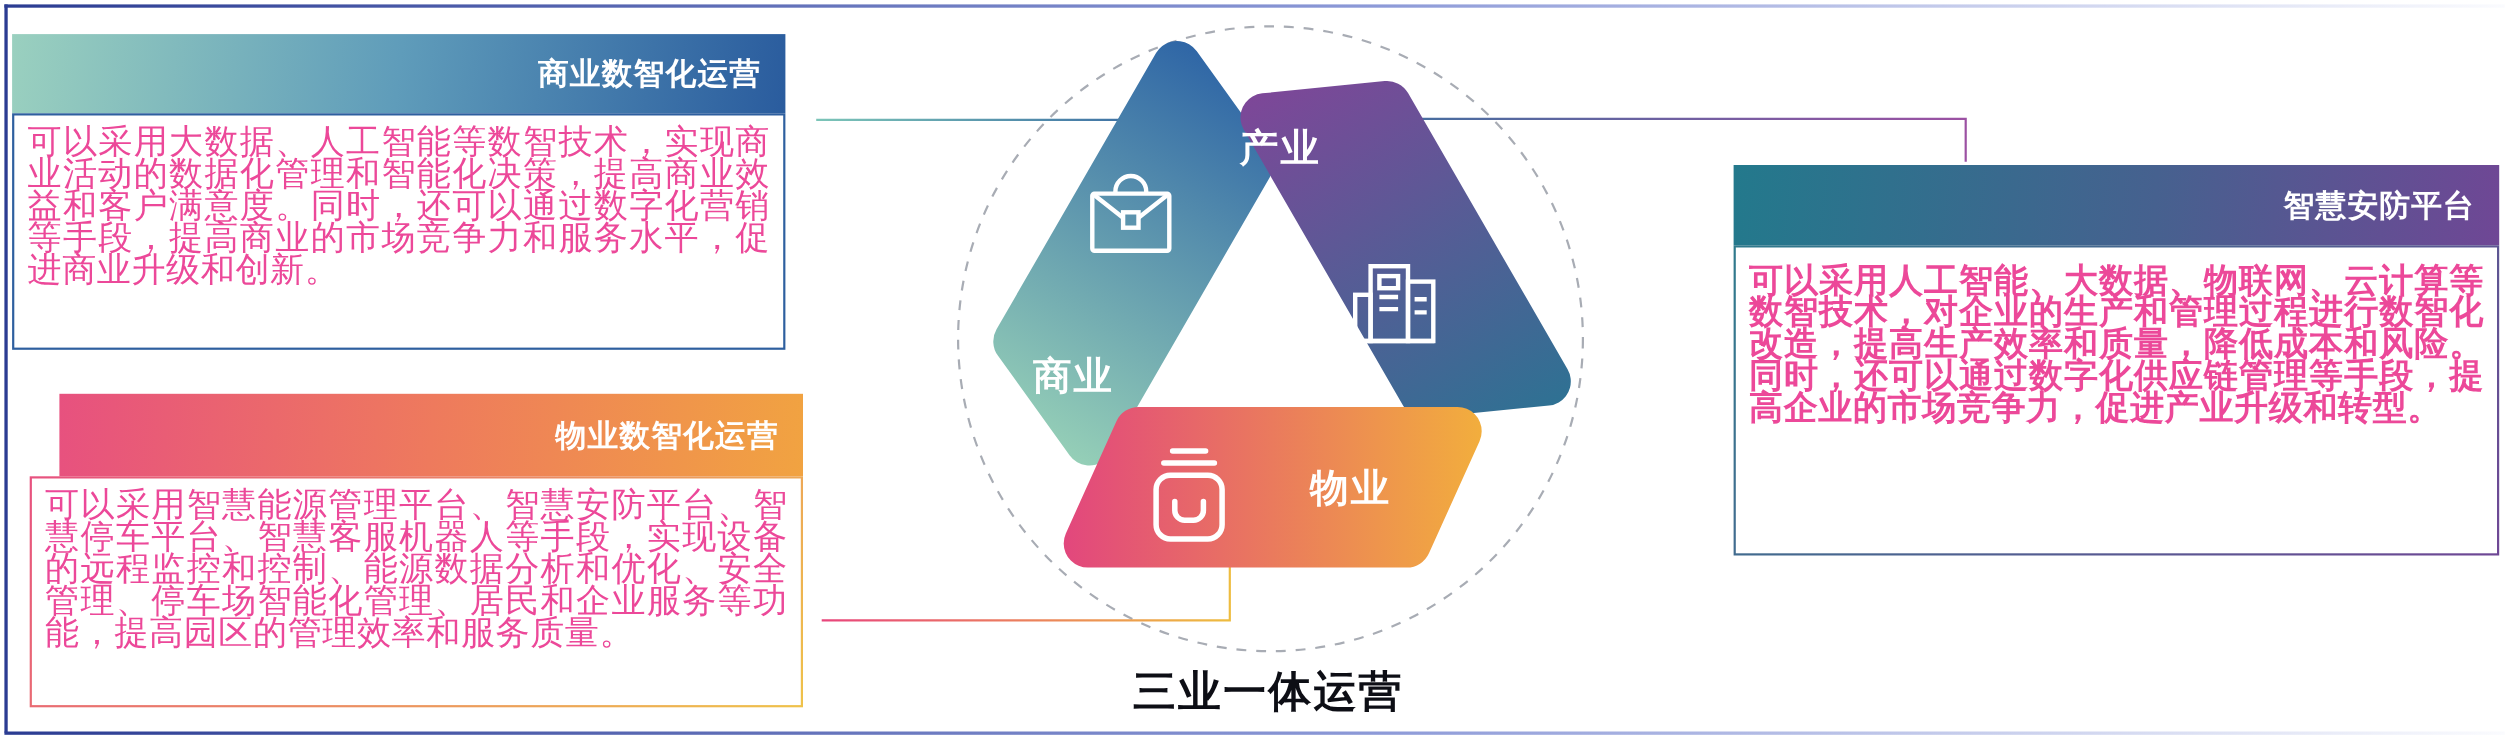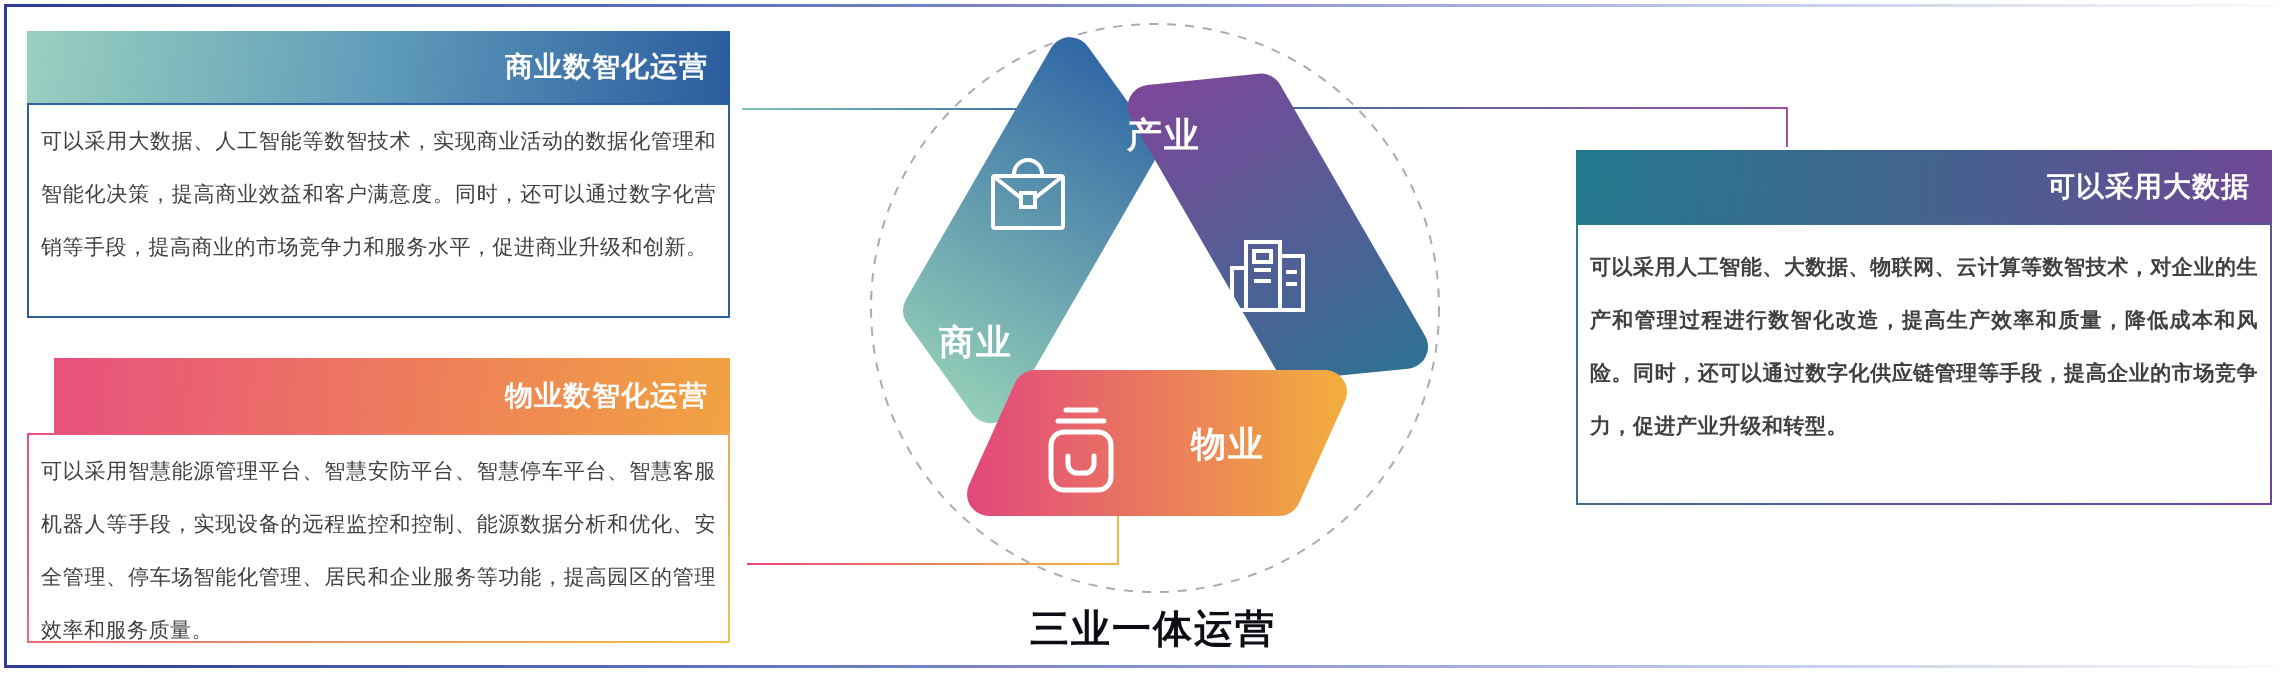--- a/index.html
+++ b/index.html
@@ -13,24 +13,24 @@
   .frame-bottom{position:absolute;left:4px;top:665px;width:2273px;height:3px;
     background:linear-gradient(to right,#2b3c92 0%,#8d9ad8 55%,rgba(215,221,246,0.12) 100%);}
   svg.diagram{position:absolute;left:0;top:0;}
   
   .card{position:absolute;z-index:2;}
   .card-header{display:flex;align-items:center;justify-content:flex-end;
     padding-right:22px;box-sizing:border-box;}
   .card-title{color:#fff;font-weight:bold;font-size:28px;letter-spacing:1px;}
   .card-border{padding:2px;box-sizing:border-box;}
   .card-body{background:#fff;width:100%;height:100%;box-sizing:border-box;}
-  .card-body p{margin:0;font-size:21px;line-height:53px;color:#404040;
+  .card-body p{margin:0;font-size:31px;line-height:29px;color:#ec4899;
     text-align:justify;letter-spacing:0.5px;}
   
-  .card-shangye{left:27px;top:31px;width:703px;}
+  .card-shangye{left:11px;top:31px;width:703px;}
   .hdr-shangye{height:72px;background:linear-gradient(97deg,#9ad0bf 0%,#5f9cba 50%,#2a5c9e 100%);}
   .bd-shangye{background:#2e5f9f;height:215px;}
   .card-shangye p{padding:10px 12px 0 12px;}
   
   .card-wuye{left:27px;top:358px;width:703px;}
   .hdr-wuye{height:75px;background:linear-gradient(95deg,#e7517f 0%,#ee7a5d 50%,#f1a341 100%);margin-left:27px;}
   .bd-wuye{background:linear-gradient(135deg,#e7517f 0%,#efc24a 100%);height:210px;}
   .card-wuye p{padding:10px 12px 0 12px;}
   
   .card-chanye{left:1576px;top:150px;width:696px;}
@@ -149,21 +149,21 @@
     </div>
     <div class="card-border bd-wuye">
       <div class="card-body">
         <p>可以采用智慧能源管理平台、智慧安防平台、智慧停车平台、智慧客服机器人等手段，实现设备的远程监控和控制、能源数据分析和优化、安全管理、停车场智能化管理、居民和企业服务等功能，提高园区的管理效率和服务质量。</p>
       </div>
     </div>
   </div>
 
   <div class="card card-chanye">
     <div class="card-header hdr-chanye">
-      <span class="card-title">可以采用大数据</span>
+      <span class="card-title">智慧安防平台</span>
     </div>
     <div class="card-border bd-chanye">
       <div class="card-body">
         <p>可以采用人工智能、大数据、物联网、云计算等数智技术，对企业的生产和管理过程进行数智化改造，提高生产效率和质量，降低成本和风险。同时，还可以通过数字化供应链管理等手段，提高企业的市场竞争力，促进产业升级和转型。</p>
       </div>
     </div>
   </div>
 
 </div>
 

